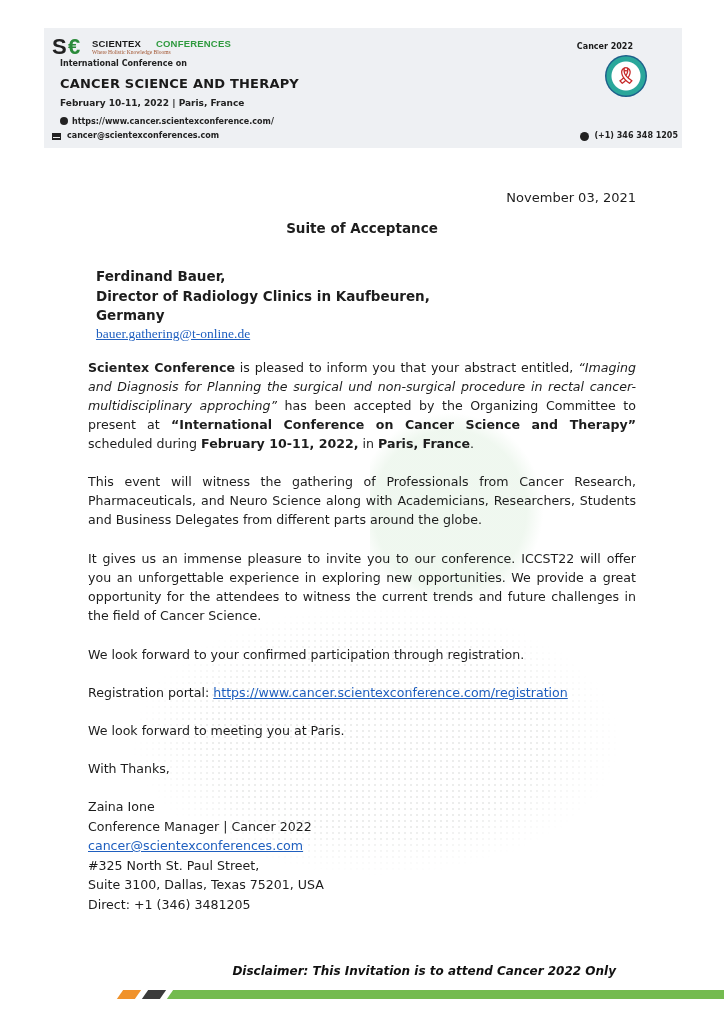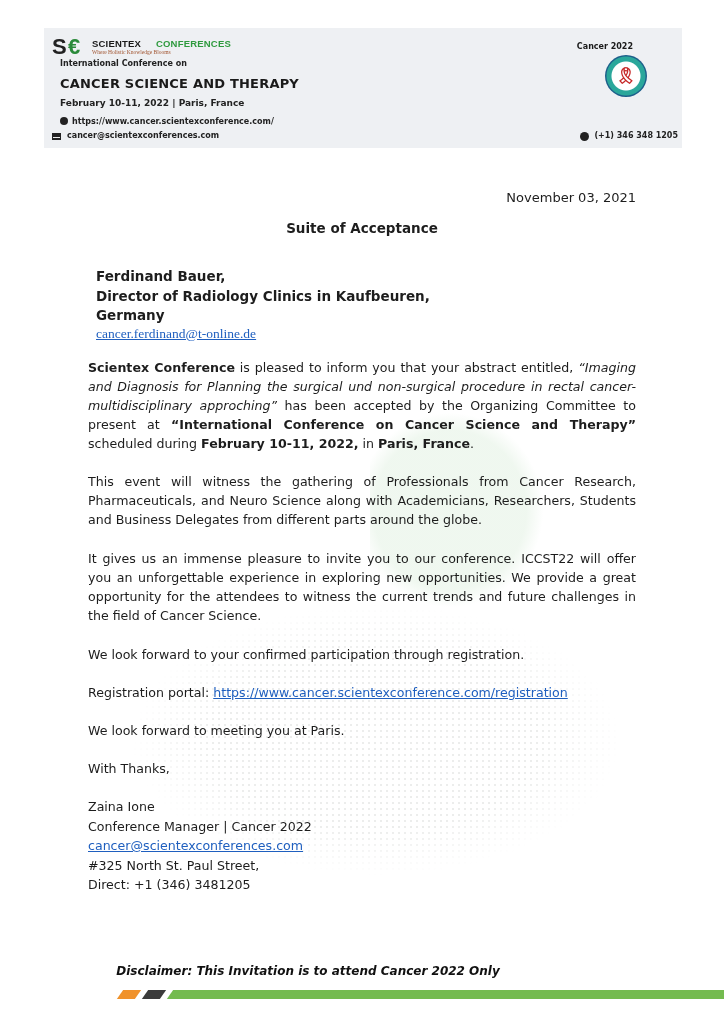--- a/index.html
+++ b/index.html
@@ -51,21 +51,21 @@
   .p1 { top: 358px; }
   .p2 { top: 472px; }
   .p3 { top: 549px; }
   .p4 { top: 645px; }
   .p5 { top: 683px; }
   .p6 { top: 721px; }
   .p7 { top: 759px; }
   .sig { position: absolute; left: 0; top: 797px; line-height: 19.5px; }
   .sig .b { font-weight: normal; }
   a, .link { color: #1f5fbf; text-decoration: underline; }
-  .disclaimer { position: absolute; left: 0; top: 964px; width: 616px; text-align: center; font: italic bold 12px/15px "DejaVu Sans", sans-serif; color: #111; }
+  .disclaimer { position: absolute; left: 0; top: 964px; width: 616px; text-align: right; font: italic bold 12px/15px "DejaVu Sans", sans-serif; color: #111; }
   .footer-bar { position: absolute; top: 990px; height: 9px; transform: skewX(-35deg); }
 </style>
 </head>
 <body>
 
 <div class="watermark"></div>
 <div class="wm-logo"></div>
 
 <div class="header">
   <div class="logo">
@@ -101,37 +101,38 @@
 </div>
 
 <div class="content">
   <div class="date">November 03, 2021</div>
   <div class="subject">Suite of Acceptance</div>
 
   <div class="recipient">
     <div>Ferdinand Bauer,</div>
     <div>Director of Radiology Clinics in Kaufbeuren,</div>
     <div>Germany</div>
-    <div class="mail">cancer.ferdinand@t-online.de</div>
+    <div class="mail">bauer.gathering@t-online.de</div>
   </div>
 
   <div class="para p1"><b>Scientex Conference</b><span> is pleased to inform you that your abstract entitled, </span><i>“Imaging and Diagnosis for Planning the surgical und non-surgical procedure in rectal cancer-multidisciplinary approching”</i><span> has been accepted by the Organizing Committee to present at </span><b>“International Conference on Cancer Science and Therapy”</b><span> scheduled during </span><b>February 10-11, 2022,</b><span> in </span><b>Paris, France</b><span>.</span></div>
 
   <div class="para p2">This event will witness the gathering of Professionals from Cancer Research, Pharmaceuticals, and Neuro Science along with Academicians, Researchers, Students and Business Delegates from different parts around the globe.</div>
   <div class="para p3">It gives us an immense pleasure to invite you to our conference. ICCST22 will offer you an unforgettable experience in exploring new opportunities. We provide a great opportunity for the attendees to witness the current trends and future challenges in the field of Cancer Science.</div>
   <div class="para p4">We look forward to your confirmed participation through registration.</div>
   <div class="para p5"><span>Registration portal: </span><span class="link">https://www.cancer.scientexconference.com/registration</span></div>
   <div class="para p6">We look forward to meeting you at Paris.</div>
   <div class="para p7">With Thanks,</div>
 
   <div class="sig">
     <div class="b">Zaina Ione</div>
     <div class="b">Conference Manager | Cancer 2022</div>
     <div class="link">cancer@scientexconferences.com</div>
     <div>#325 North St. Paul Street,</div>
+    <div>Suite 3100, Dallas, Texas 75201, USA</div>
     <div>Direct: +1 (346) 3481205</div>
   </div>
 </div>
 
 <div class="disclaimer">Disclaimer: This Invitation is to attend Cancer 2022 Only</div>
 
 <div class="footer-bar" style="left:120px; width:18px; background:#f0922b;"></div>
 <div class="footer-bar" style="left:145px; width:18px; background:#3b3b3b;"></div>
 <div class="footer-bar" style="left:170px; width:570px; background:#74bb4f;"></div>
 

